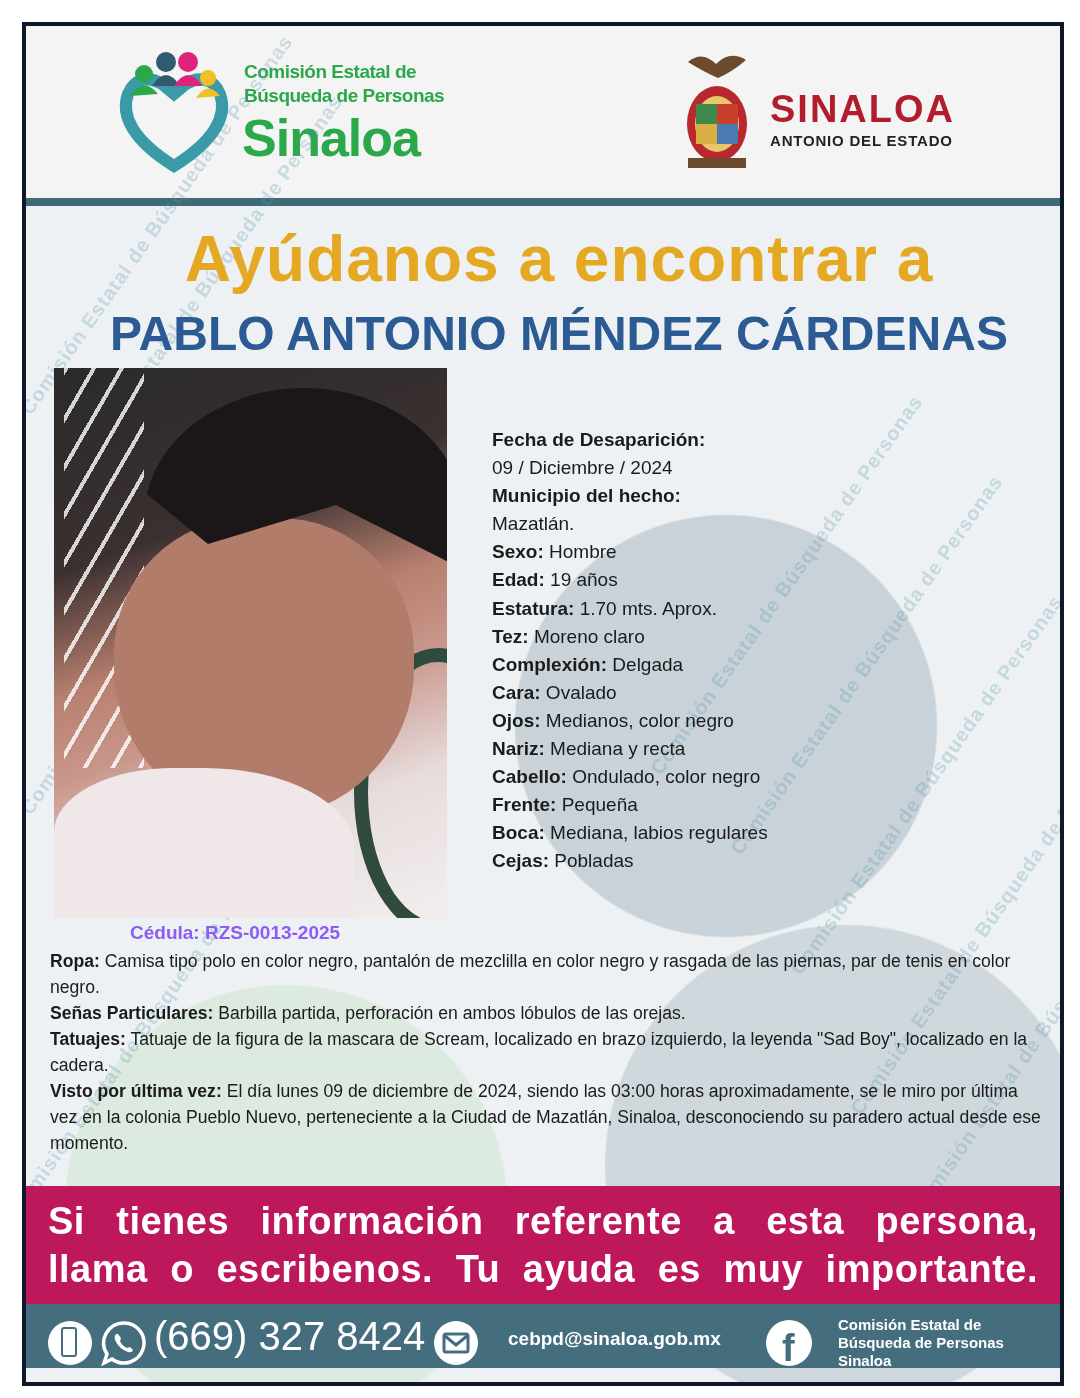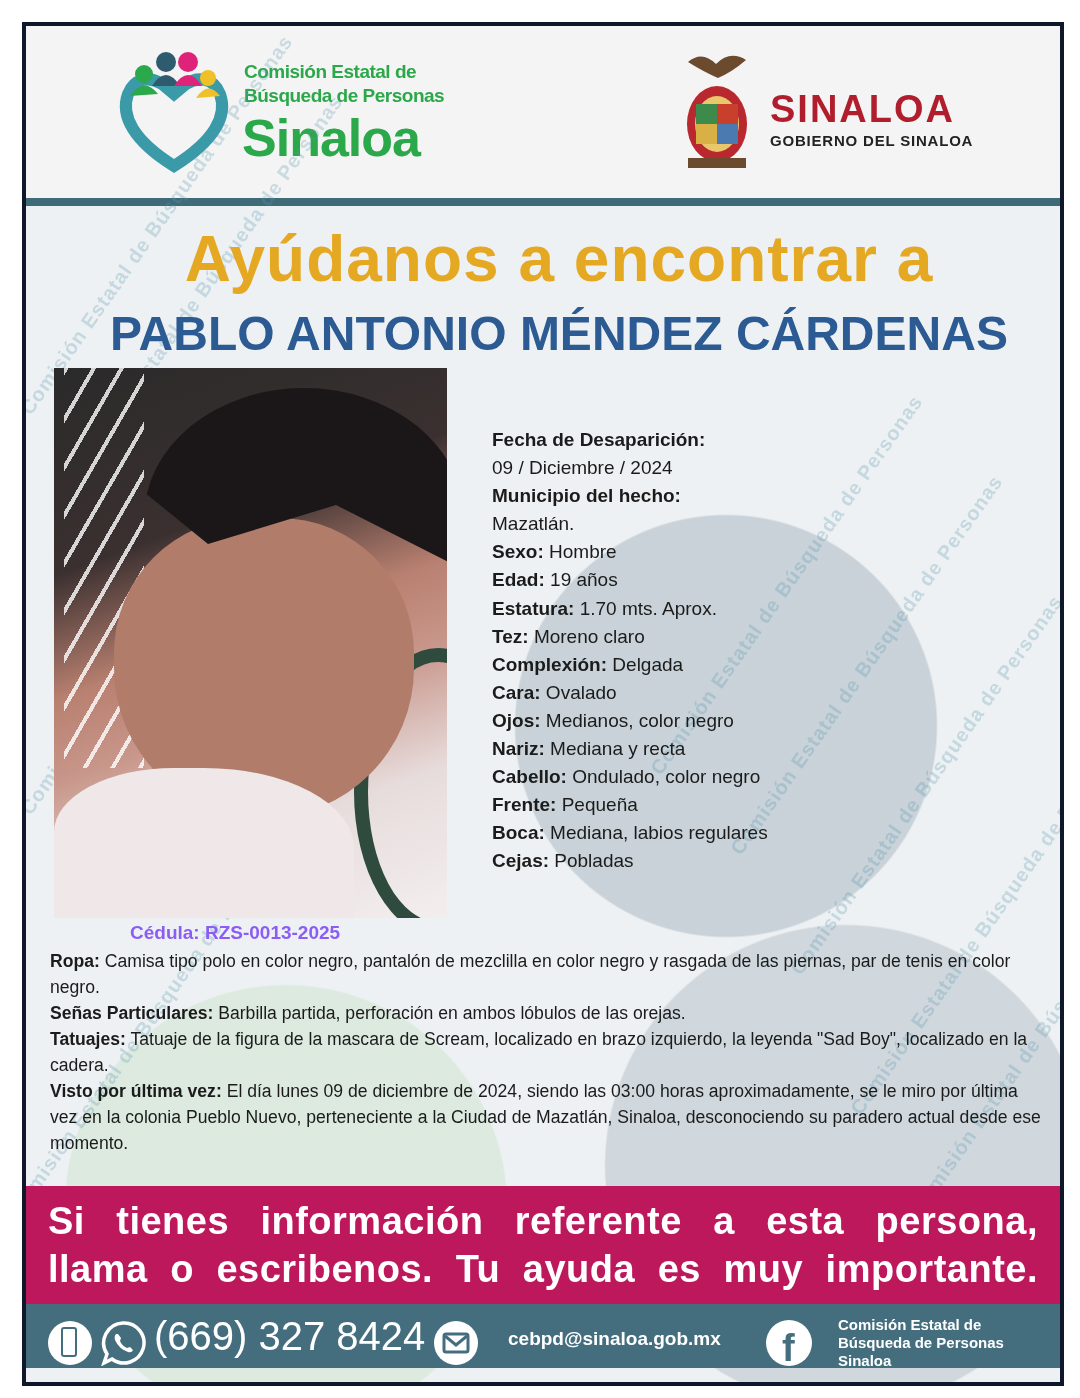--- a/index.html
+++ b/index.html
@@ -74,21 +74,21 @@
         <path d="M6 14 Q20 2 34 16 Q48 2 64 12 Q50 24 36 30 Q22 24 6 14 Z" fill="#6b4a2e"></path>
         <ellipse cx="35" cy="76" rx="30" ry="38" fill="#b8282e"></ellipse>
         <ellipse cx="35" cy="76" rx="22" ry="28" fill="#e8c86a"></ellipse>
         <rect x="14" y="56" width="21" height="20" fill="#3d8a4a"></rect>
           <rect x="35" y="56" width="21" height="20" fill="#c8402c"></rect>
         <rect x="14" y="76" width="21" height="20" fill="#d8b046"></rect>
           <rect x="35" y="76" width="21" height="20" fill="#4a7ab0"></rect>
         <rect x="6" y="110" width="58" height="10" fill="#6b4a2e"></rect>
       </svg>
       <div class="t1">SINALOA</div>
-      <div class="t2">GOBIERNO DEL SINALOA</div>
+      <div class="t2">ANTONIO DEL ESTADO</div>
     </div>
   </div>
   <div class="header-rule"></div>
 
   <div class="body">
     <div class="wm" style="left:-10px;top:200px">Comisión Estatal de Búsqueda de Personas</div>
     <div class="wm" style="left:40px;top:260px">Comisión Estatal de Búsqueda de Personas</div>
     <div class="wm" style="left:-10px;top:600px">Comisión Estatal de Búsqueda de Personas</div>
     <div class="wm" style="left:620px;top:560px">Comisión Estatal de Búsqueda de Personas</div>
     <div class="wm" style="left:700px;top:640px">Comisión Estatal de Búsqueda de Personas</div>

